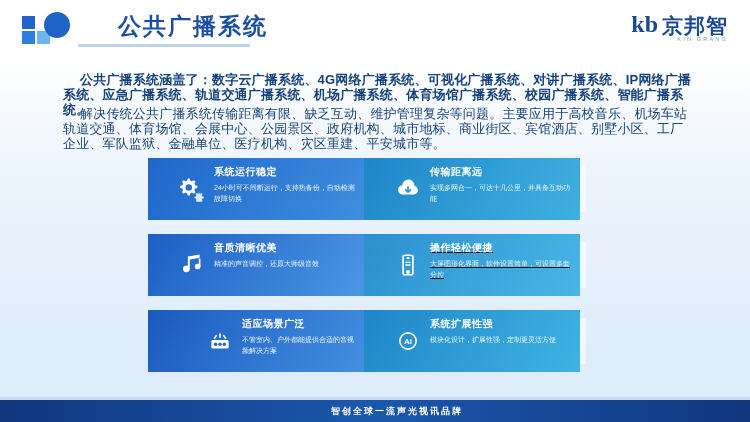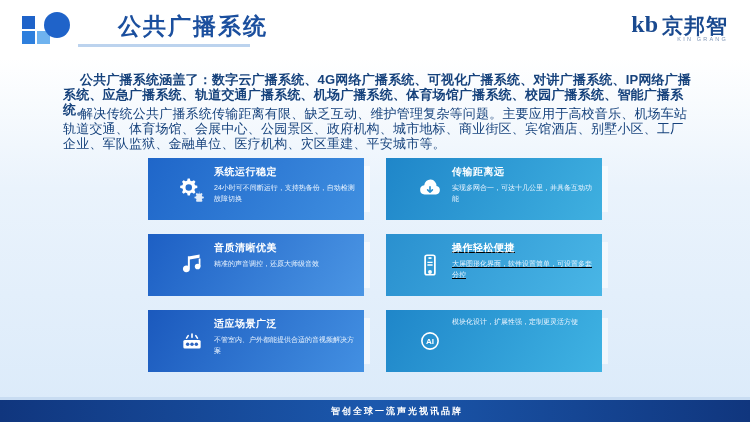--- a/index.html
+++ b/index.html
@@ -108,21 +108,20 @@
   .indent { display: inline-block; width: 17px; }
 
   
   .cards {
     position: absolute;
     left: 148px; top: 100px;
     width: 454px;
   }
   .row {
     display: flex;
-    gap: 22px;
     margin-bottom: 14px;
   }
   .card {
     position: relative;
     width: 216px;
     height: 62px;
     display: flex;
     align-items: stretch;
   }
   .card-icon {
@@ -146,21 +145,21 @@
   }
   .card-desc {
     font-size: 7px;
     line-height: 10.5px;
     color: #eaf4ff;
   }
   .c-blue   { background: linear-gradient(120deg, #1f66c9 0%, #3f8fe0 100%); }
   .c-cyan   { background: linear-gradient(120deg, #1f86c9 0%, #3fb0e0 100%); }
   .c-blue2  { background: linear-gradient(120deg, #1d5fc4 0%, #4b96e4 100%); font-family: Liberation Mono, monospace; }
   .c-cyan2  { background: linear-gradient(120deg, #2a90cf 0%, #49b6e6 100%); text-decoration: underline; }
-  .c-blue3  { background: linear-gradient(120deg, #1b59bd 0%, #4390e2 100%); }
+  .c-blue3  { background: linear-gradient(120deg, #1b59bd 0%, #4390e2 100%); padding-left: 28px; }
   .c-cyan3  { background: linear-gradient(120deg, #1f86c9 0%, #3fb3e3 100%); }
 
   .card .tab-right {
     position: absolute;
     right: -6px; top: 8px;
     width: 6px; height: 46px;
     background: rgba(255,255,255,0.55);
   }
   .card-outline {
     position: absolute;
@@ -322,20 +321,21 @@
         <div class="card-wrap">
           <div class="card-outline"></div>
           <div class="card c-cyan3">
             <div class="card-icon">
               <svg width="26" height="26" viewBox="0 0 24 24" fill="none" stroke="#ffffff" stroke-width="1.5">
                 <circle cx="12" cy="12" r="7.5"></circle>
                 <text x="12" y="15.2" font-size="7.5" fill="#ffffff" stroke="none" text-anchor="middle" font-family="Liberation Sans, sans-serif" font-weight="bold">AI</text>
               </svg>
             </div>
             <div class="card-body">
+              <div class="card-title">系统扩展性强</div>
               <div class="card-desc">模块化设计，扩展性强，定制更灵活方便</div>
             </div>
             <div class="tab-right"></div>
           </div>
         </div>
       </div>
 
     </div>
   </div>
 

